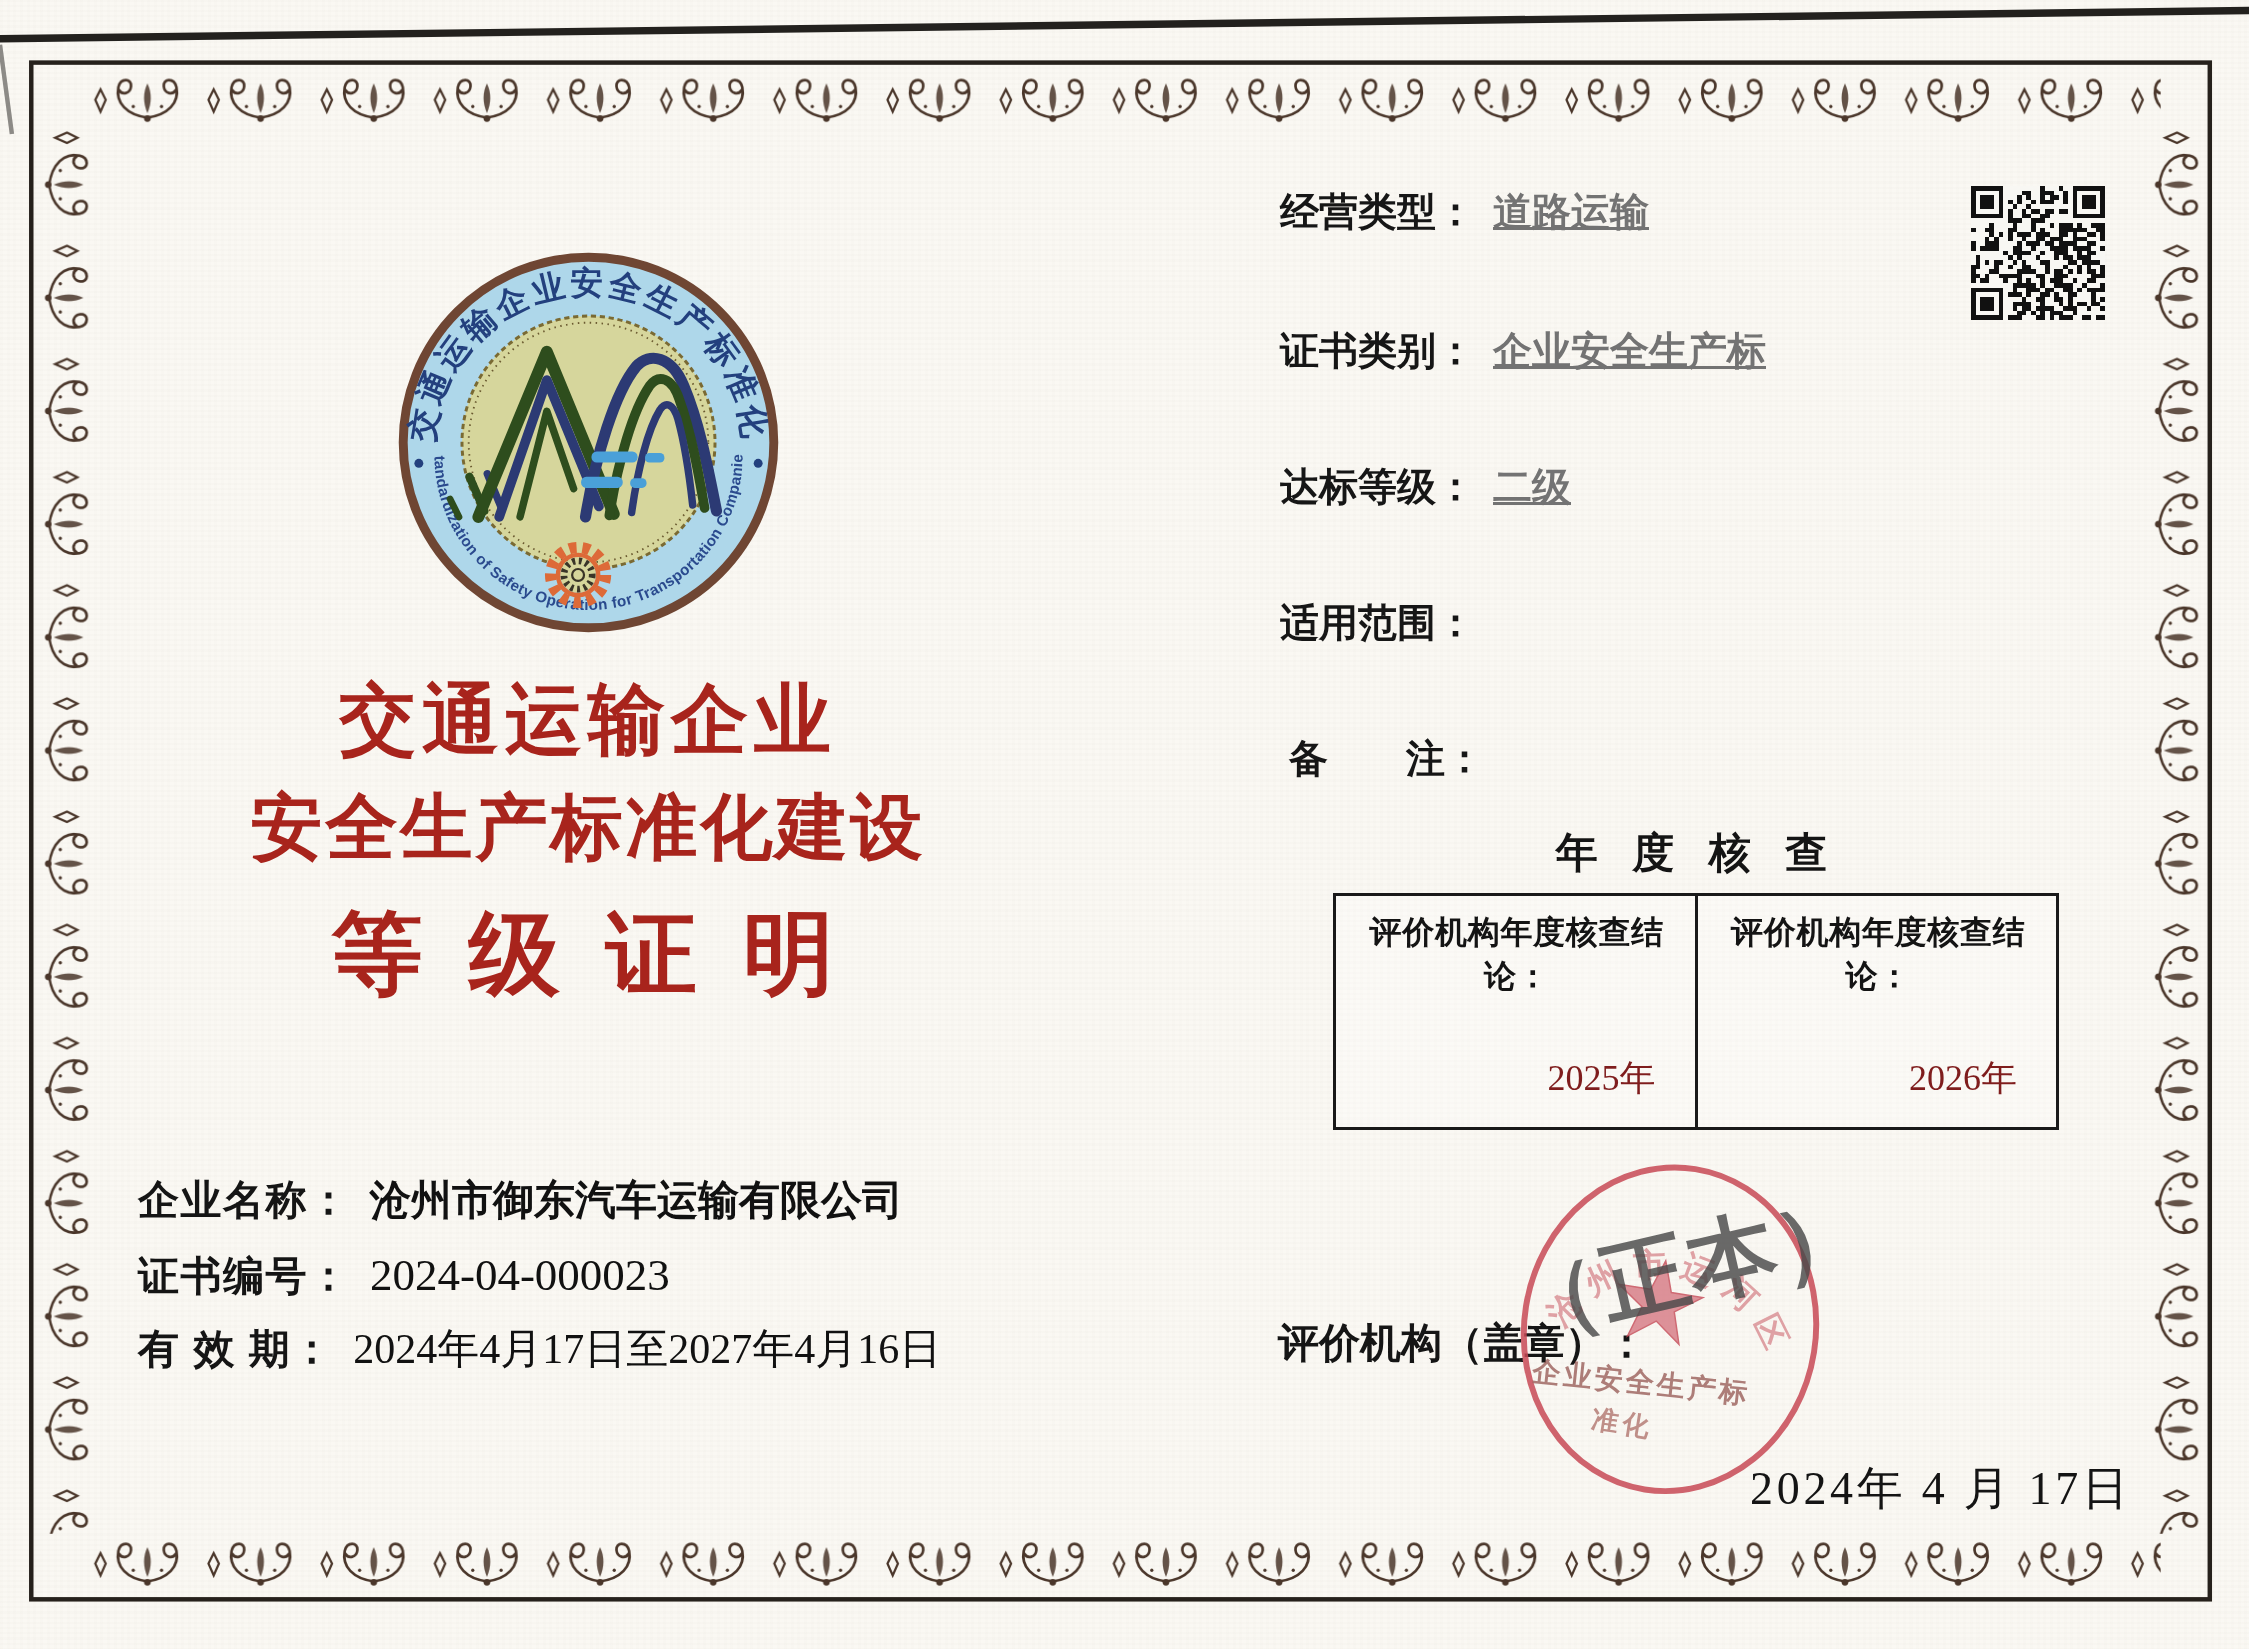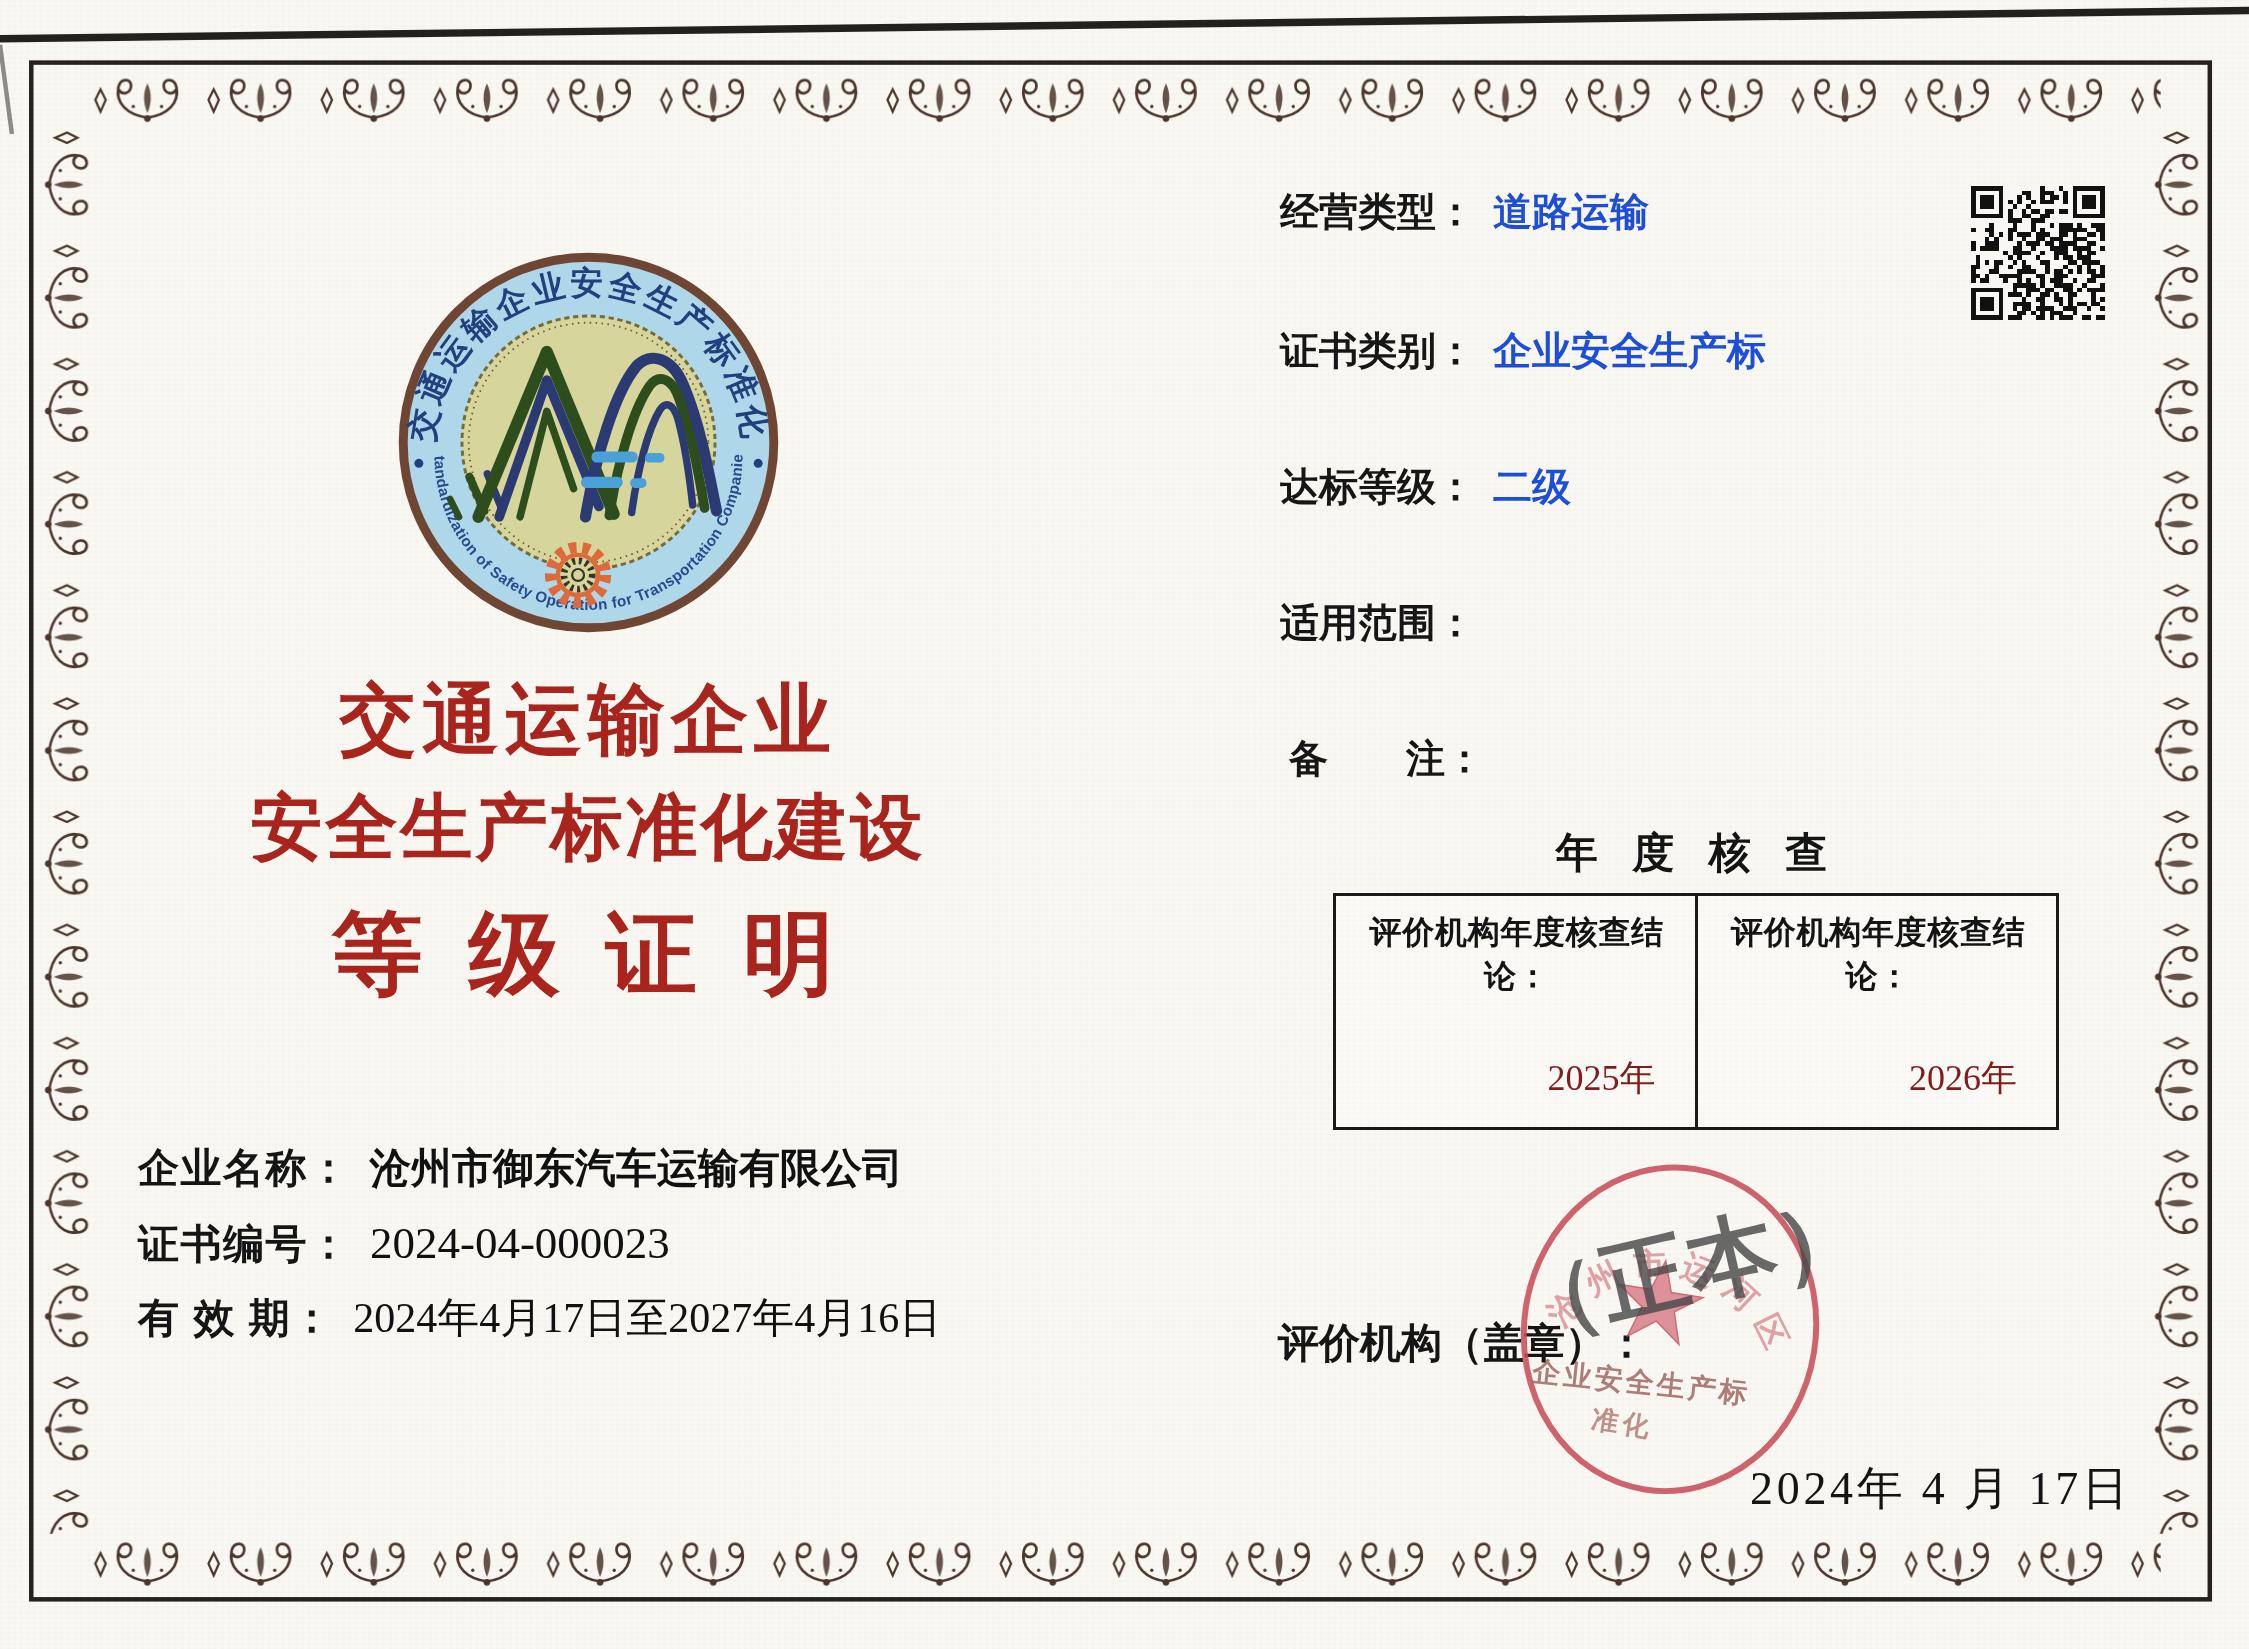--- a/index.html
+++ b/index.html
@@ -17,26 +17,26 @@
                      repeating-linear-gradient(90deg, rgba(90,80,60,0.012) 0 3px, transparent 3px 6.7px);
     pointer-events:none;
   }
   svg.bgframe{position:absolute;left:0;top:0;}
   .abs{position:absolute;}
   .title-1{position:absolute;left:171px;top:669px;width:834px;text-align:center;font-size:77px;letter-spacing:6px;color:#a8241c;font-weight:bold;}
   .title-2{position:absolute;left:171px;top:780px;width:834px;text-align:center;font-size:72px;letter-spacing:3px;color:#a8241c;font-weight:bold;}
   .title-3{position:absolute;left:171px;top:893px;width:834px;text-align:center;font-size:91px;letter-spacing:10.4px;color:#a8241c;font-weight:bold;}
   
   .frow{display:flex;align-items:baseline;white-space:nowrap;}
-  .flabel{font-weight:bold;font-size:41px;letter-spacing:1.5px;color:#151515;}
+  .flabel{font-weight:bold;font-size:41px;letter-spacing:1.5px;color:#151515;margin-top:32px;}
   .fvalue{margin-left:19.4px;font-size:41px;color:#111;}
   .v-hei{font-weight:bold;}
   .v-song{font-family:"Liberation Serif", serif;font-size:45px;}
   .rlabel{font-weight:bold;font-size:39px;color:#161616;}
-  .rvalue{margin-left:18px;font-size:39px;font-weight:bold;color:#1d4ed8;}
+  .rvalue{margin-left:18px;font-size:39px;font-weight:bold;color:#737373;text-decoration:underline;}
   
   .annual-title{left:1474px;top:825px;width:447px;text-align:center;
     font-family:"Liberation Serif", serif;font-weight:bold;font-size:42px;letter-spacing:12px;color:#141414;}
   .annual-table{left:1333px;top:893px;width:726px;height:237px;border:3.7px solid #1a1a1a;display:flex;box-sizing:border-box;background:rgba(255,255,255,0.25);}
   .annual-cell{position:relative;flex:1;box-sizing:border-box;}
   .annual-cell + .annual-cell{border-left:3px solid #1a1a1a;}
   .annual-head{font-family:"Liberation Serif", serif;font-weight:bold;font-size:32px;padding:15px 7.4px 0 10.4px;letter-spacing:0.7px;color:#141414;text-align:center;}
   .annual-year{position:absolute;right:39px;bottom:24px;font-family:"Liberation Serif", serif;font-size:36px;color:#7f1d1d;}
   .issuer-label{left:1278px;top:1316px;font-weight:bold;font-size:41px;color:#151515;white-space:nowrap;}
   .cert-date{left:1750px;top:1458px;font-family:"Liberation Serif", serif;font-size:46px;letter-spacing:3.7px;color:#141414;white-space:nowrap;}

